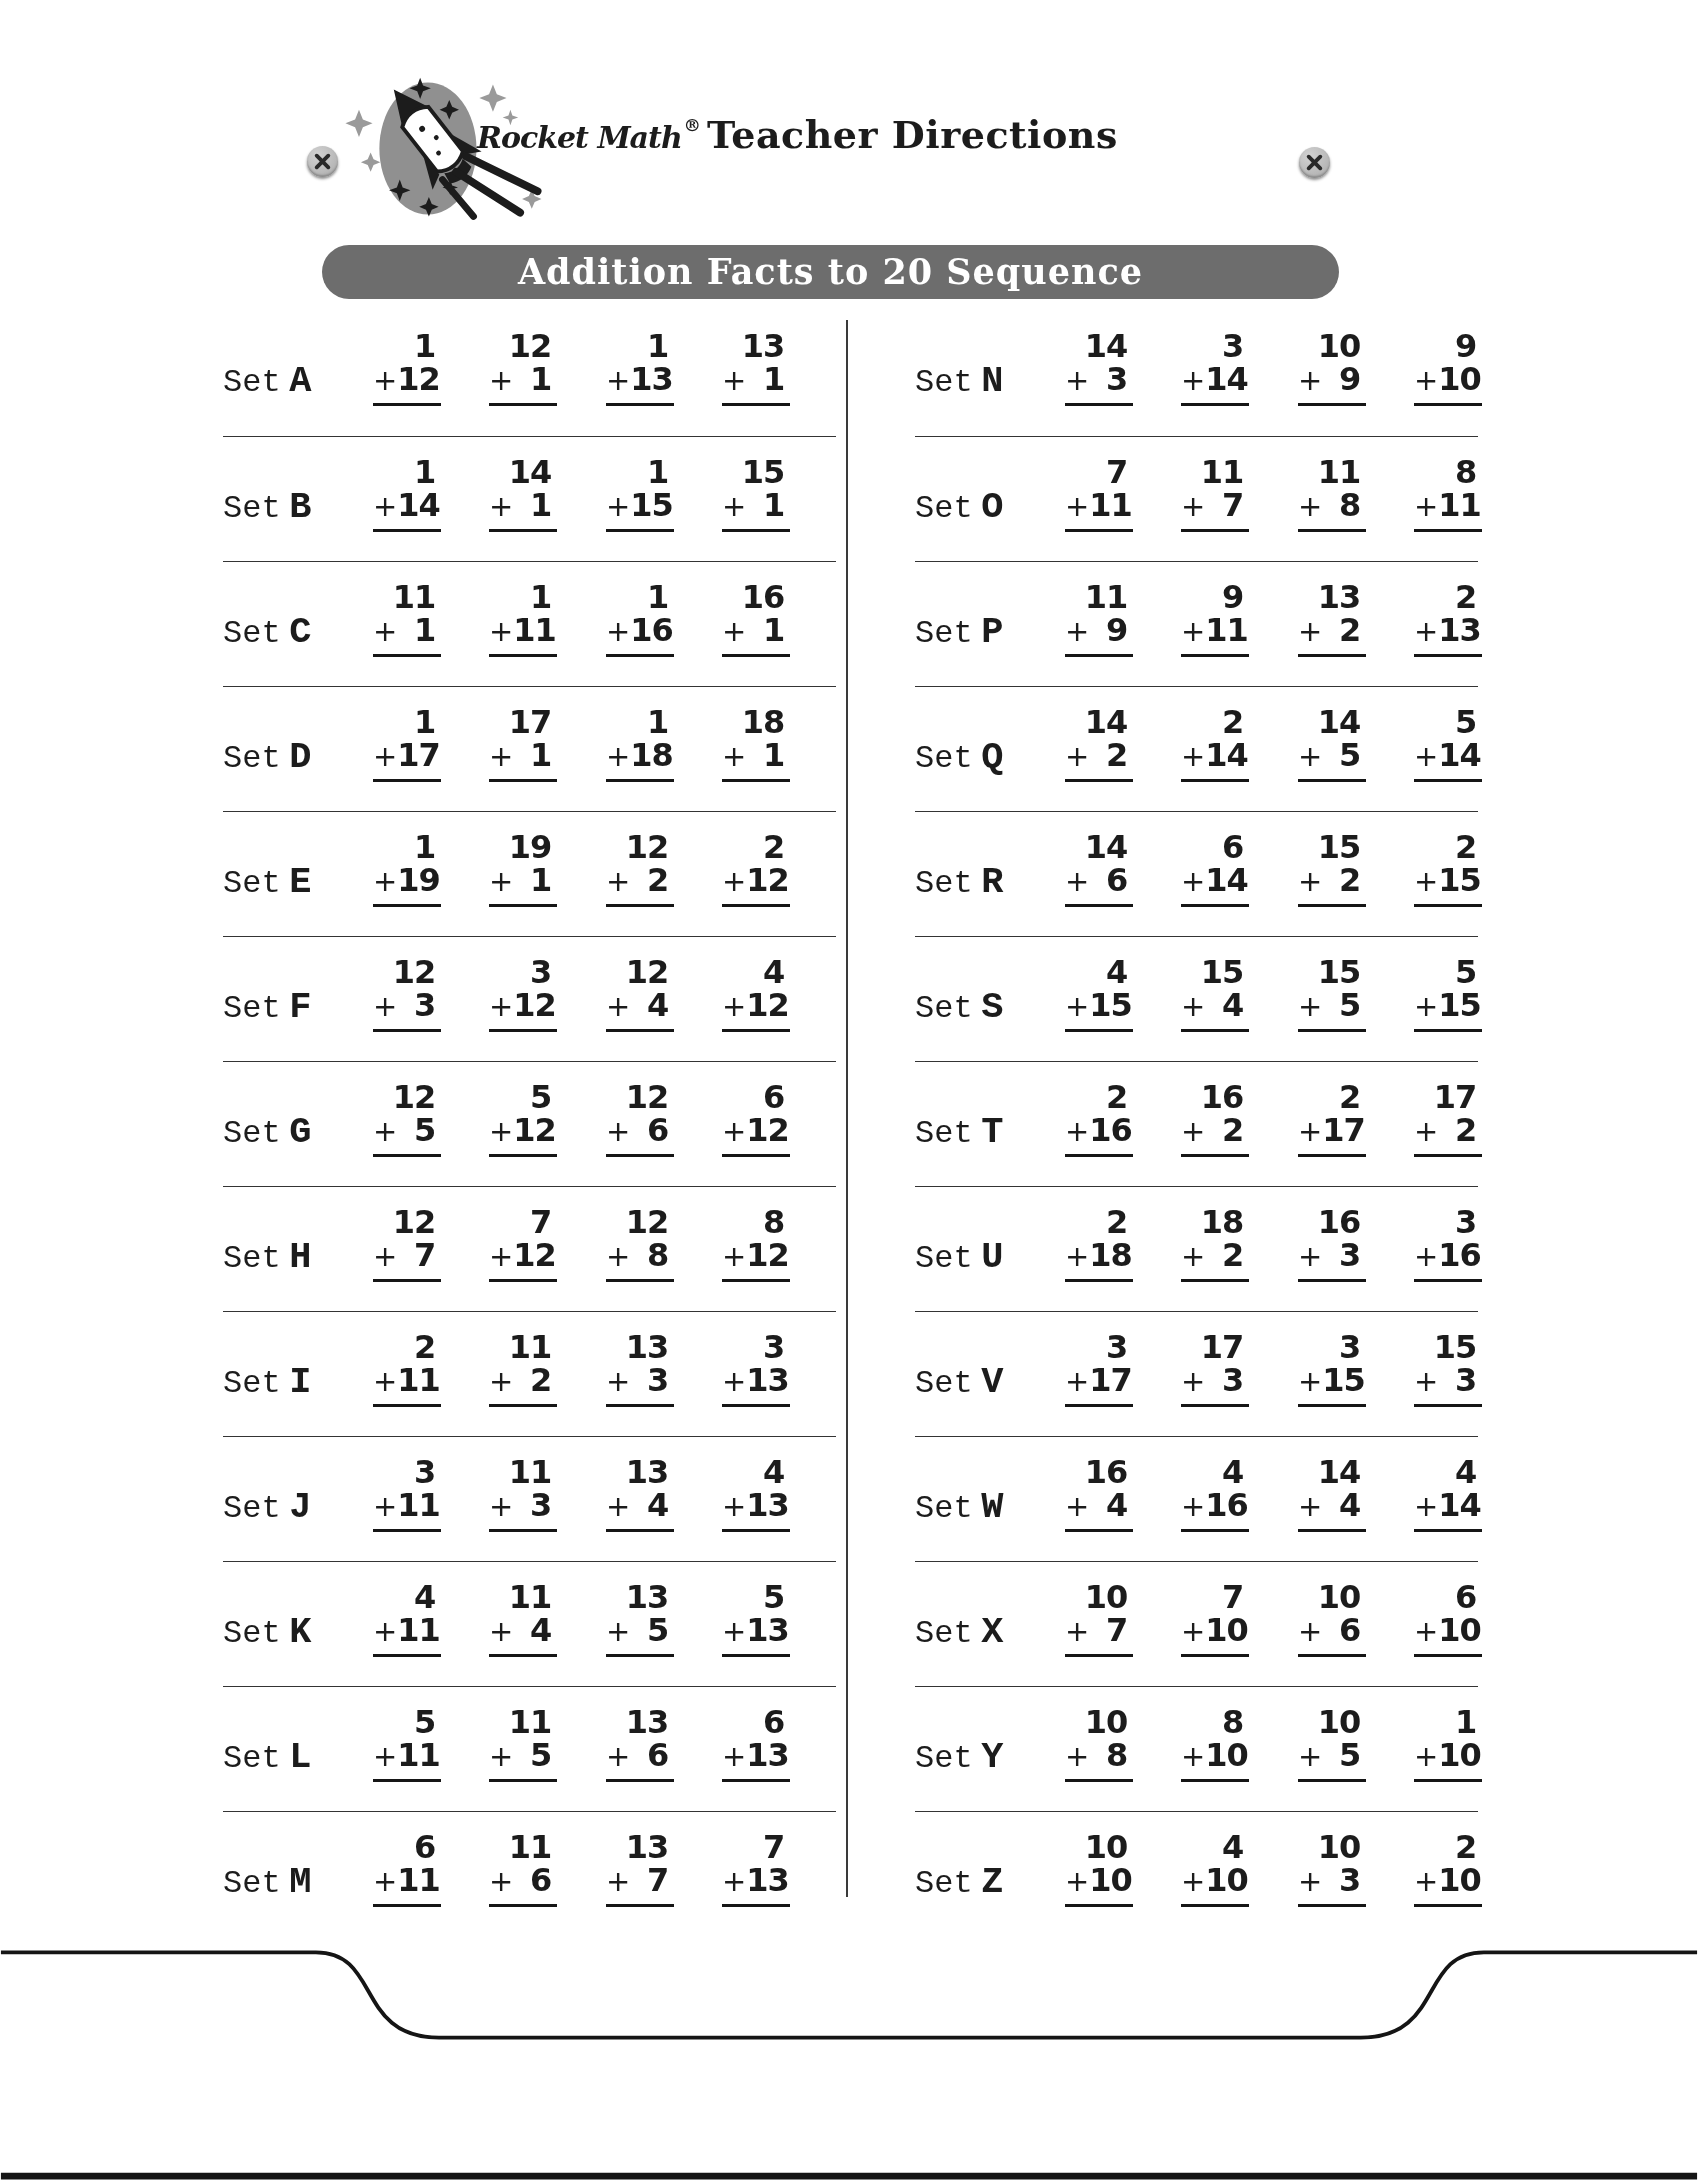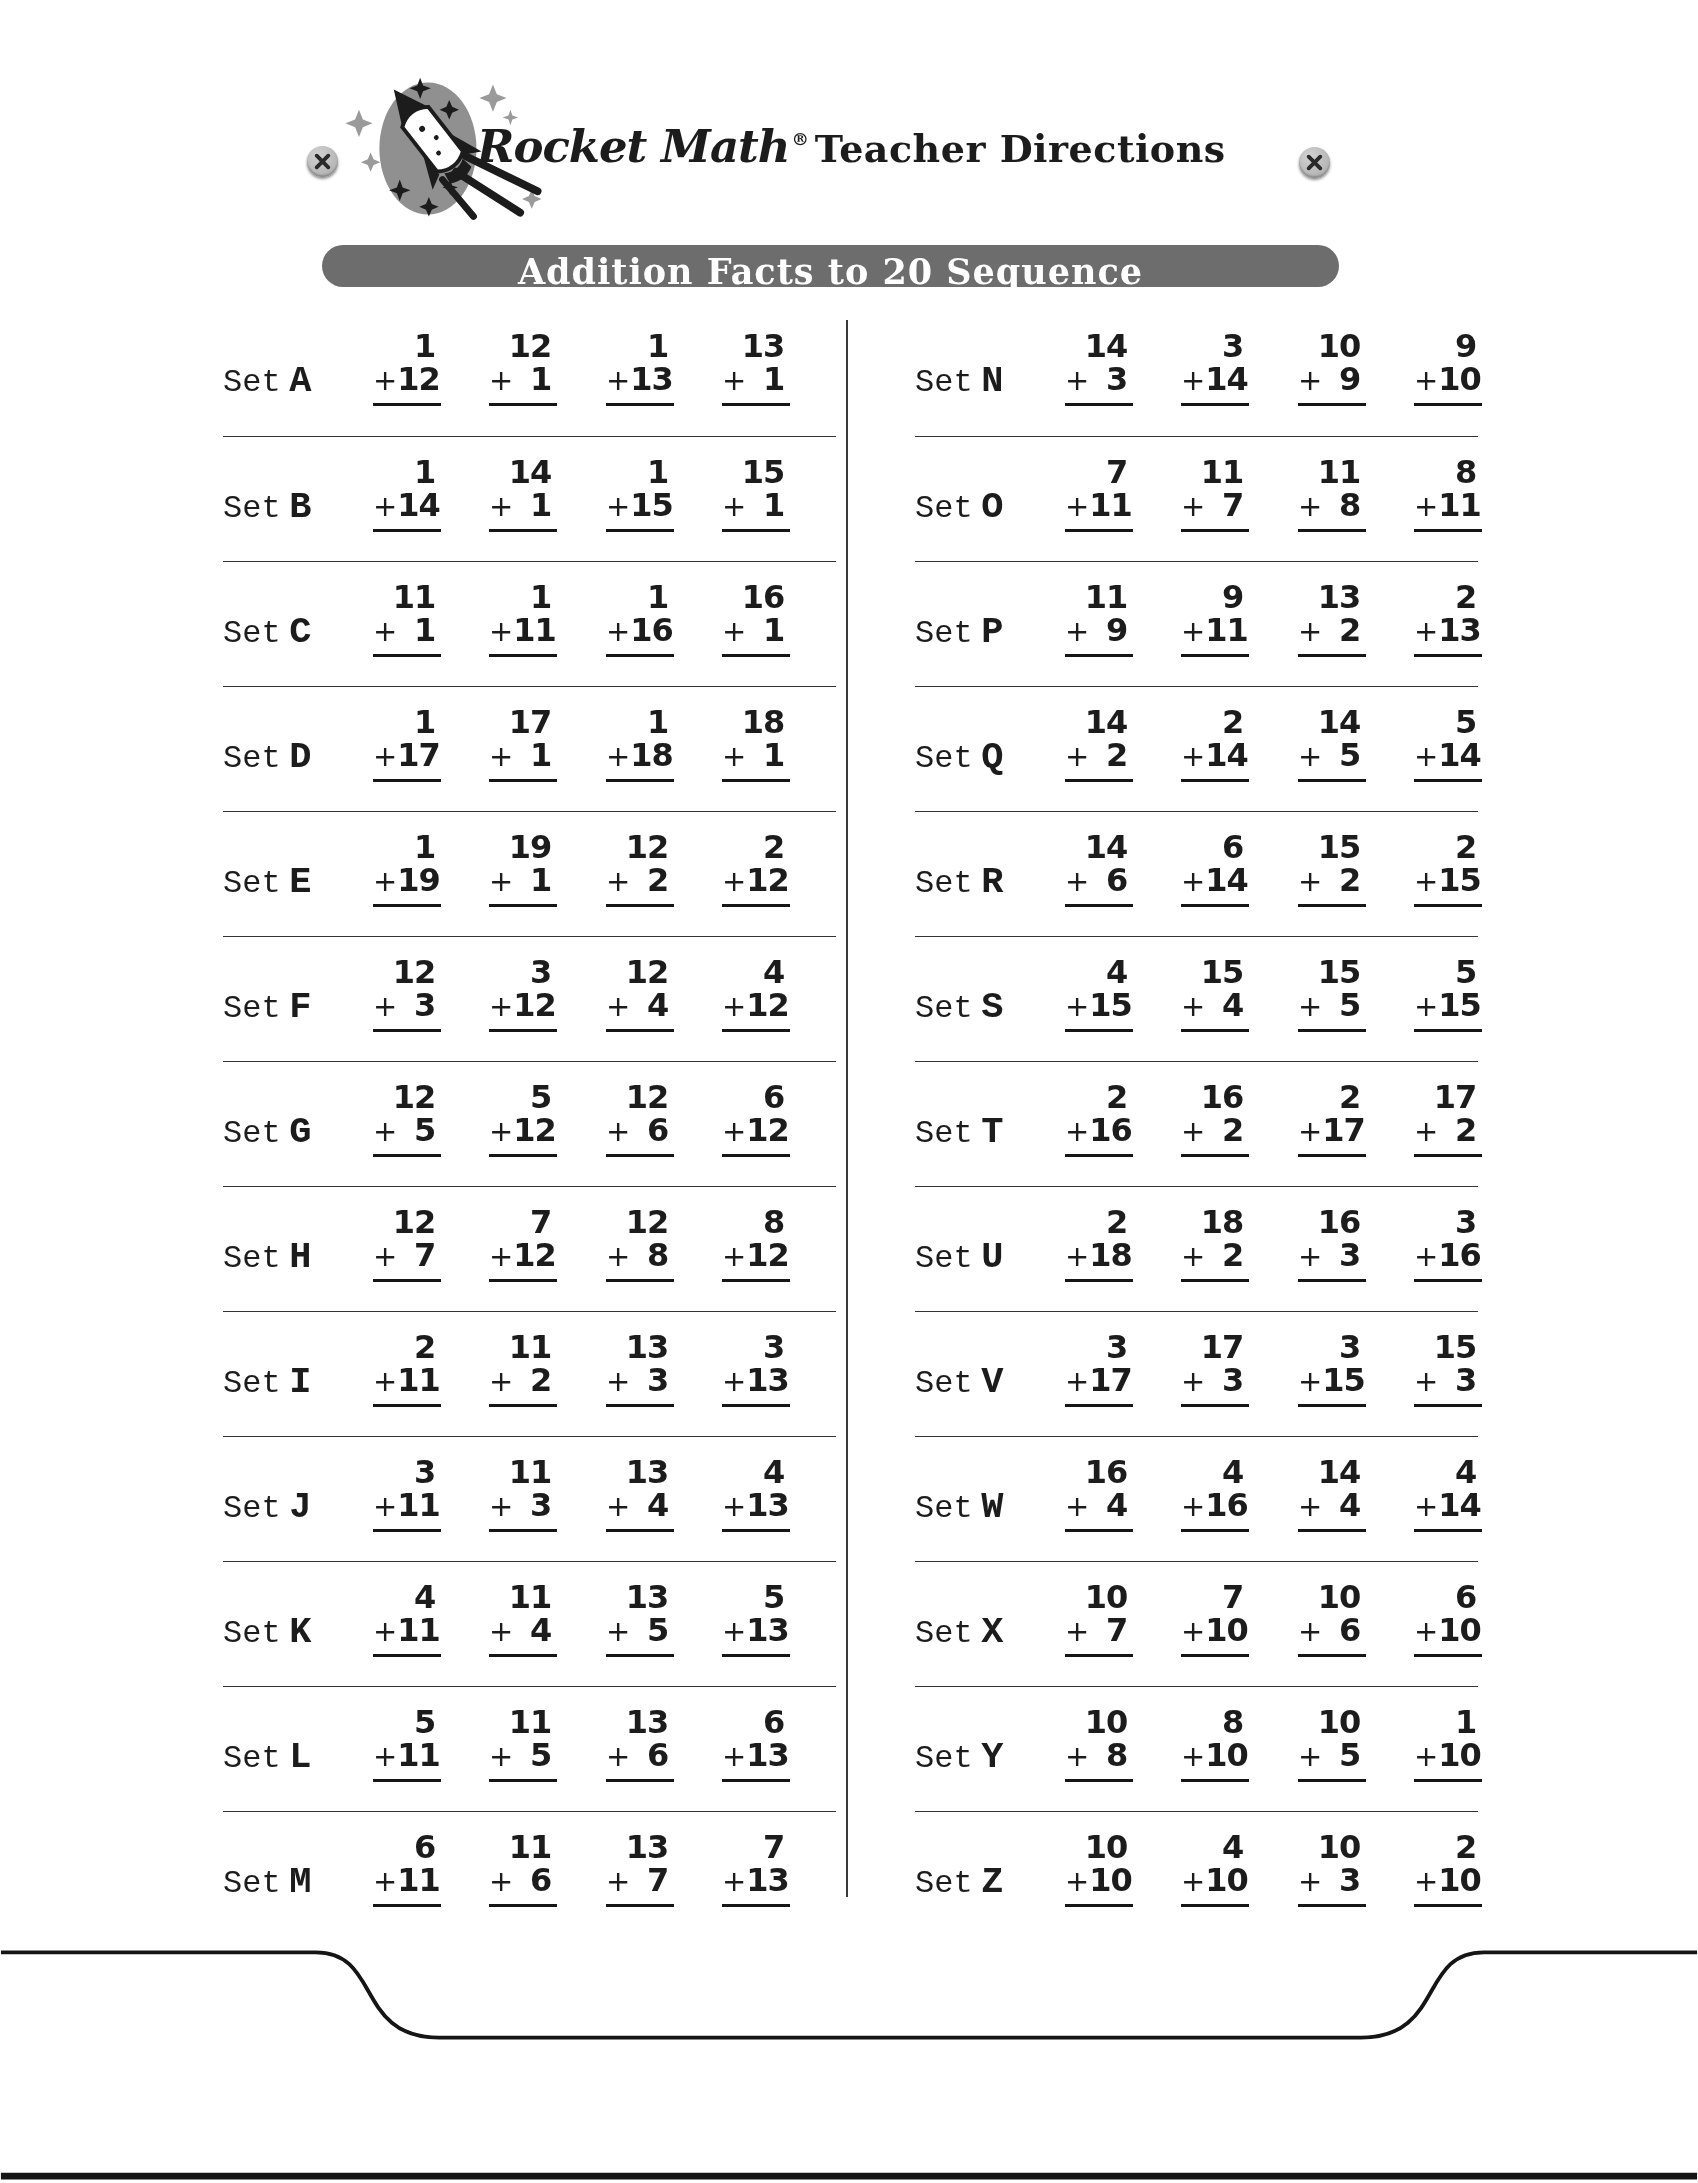--- a/index.html
+++ b/index.html
@@ -12,25 +12,25 @@
   
   .logo-box { position:absolute; left:320px; top:34px; width:243px; height:199px; }
   .screw { position:absolute; width:31px; height:31px; border-radius:50%;
     background:radial-gradient(circle at 35% 30%, #d2d2d2, #a9a9a9);
     box-shadow:0 1.9px 2.9px rgba(0,0,0,.45), inset 0 -1.9px 1.9px #8b8b8b;
     display:flex; align-items:center; justify-content:center; }
   .screw-left  { left:307px; top:146px; }
   .screw-right { left:1299px; top:147px; }
 
   .title-line { position:absolute; left:477px; top:107px; display:flex; align-items:baseline; white-space:nowrap; }
-  .brand { font-family:"DejaVu Serif", serif; font-style:italic; font-weight:700; font-size:45px; letter-spacing:-1px;margin-top:13px; }
+  .brand { font-family:"DejaVu Serif", serif; font-style:italic; font-weight:700; font-size:30px; letter-spacing:-1px;margin-top:13px; }
   .reg   { font-family:"DejaVu Serif", serif; font-weight:700; font-size:17.5px; position:relative; top:-17.5px; margin:0 5.8px 0 1.9px; }
   .title-main { font-family:"DejaVu Serif", serif; font-weight:700; font-size:38px; letter-spacing:0.5px;text-align:center; }
 
-  .banner { position:absolute; left:322px; top:245px; width:1017px; height:42px;
+  .banner { position:absolute; left:322px; top:245px; width:1017px; height:54px;
     background:#6d6d6d; border-radius:27px; color:#ffffff; text-align:center;
     font-family:"DejaVu Serif", serif; font-weight:700; font-size:35px; line-height:54px; letter-spacing:1px; }
 
   
   .sets-column { position:absolute; top:311px; }
   .col-left  { left:223px; width:613px; }
   .col-right { left:915px; width:563px; }
   .v-divider { position:absolute; left:846px; top:320px; width:1.9px; height:1577px; background:#3a3a3a; }
 
   .set-row { position:relative; height:125px; box-sizing:border-box; }

